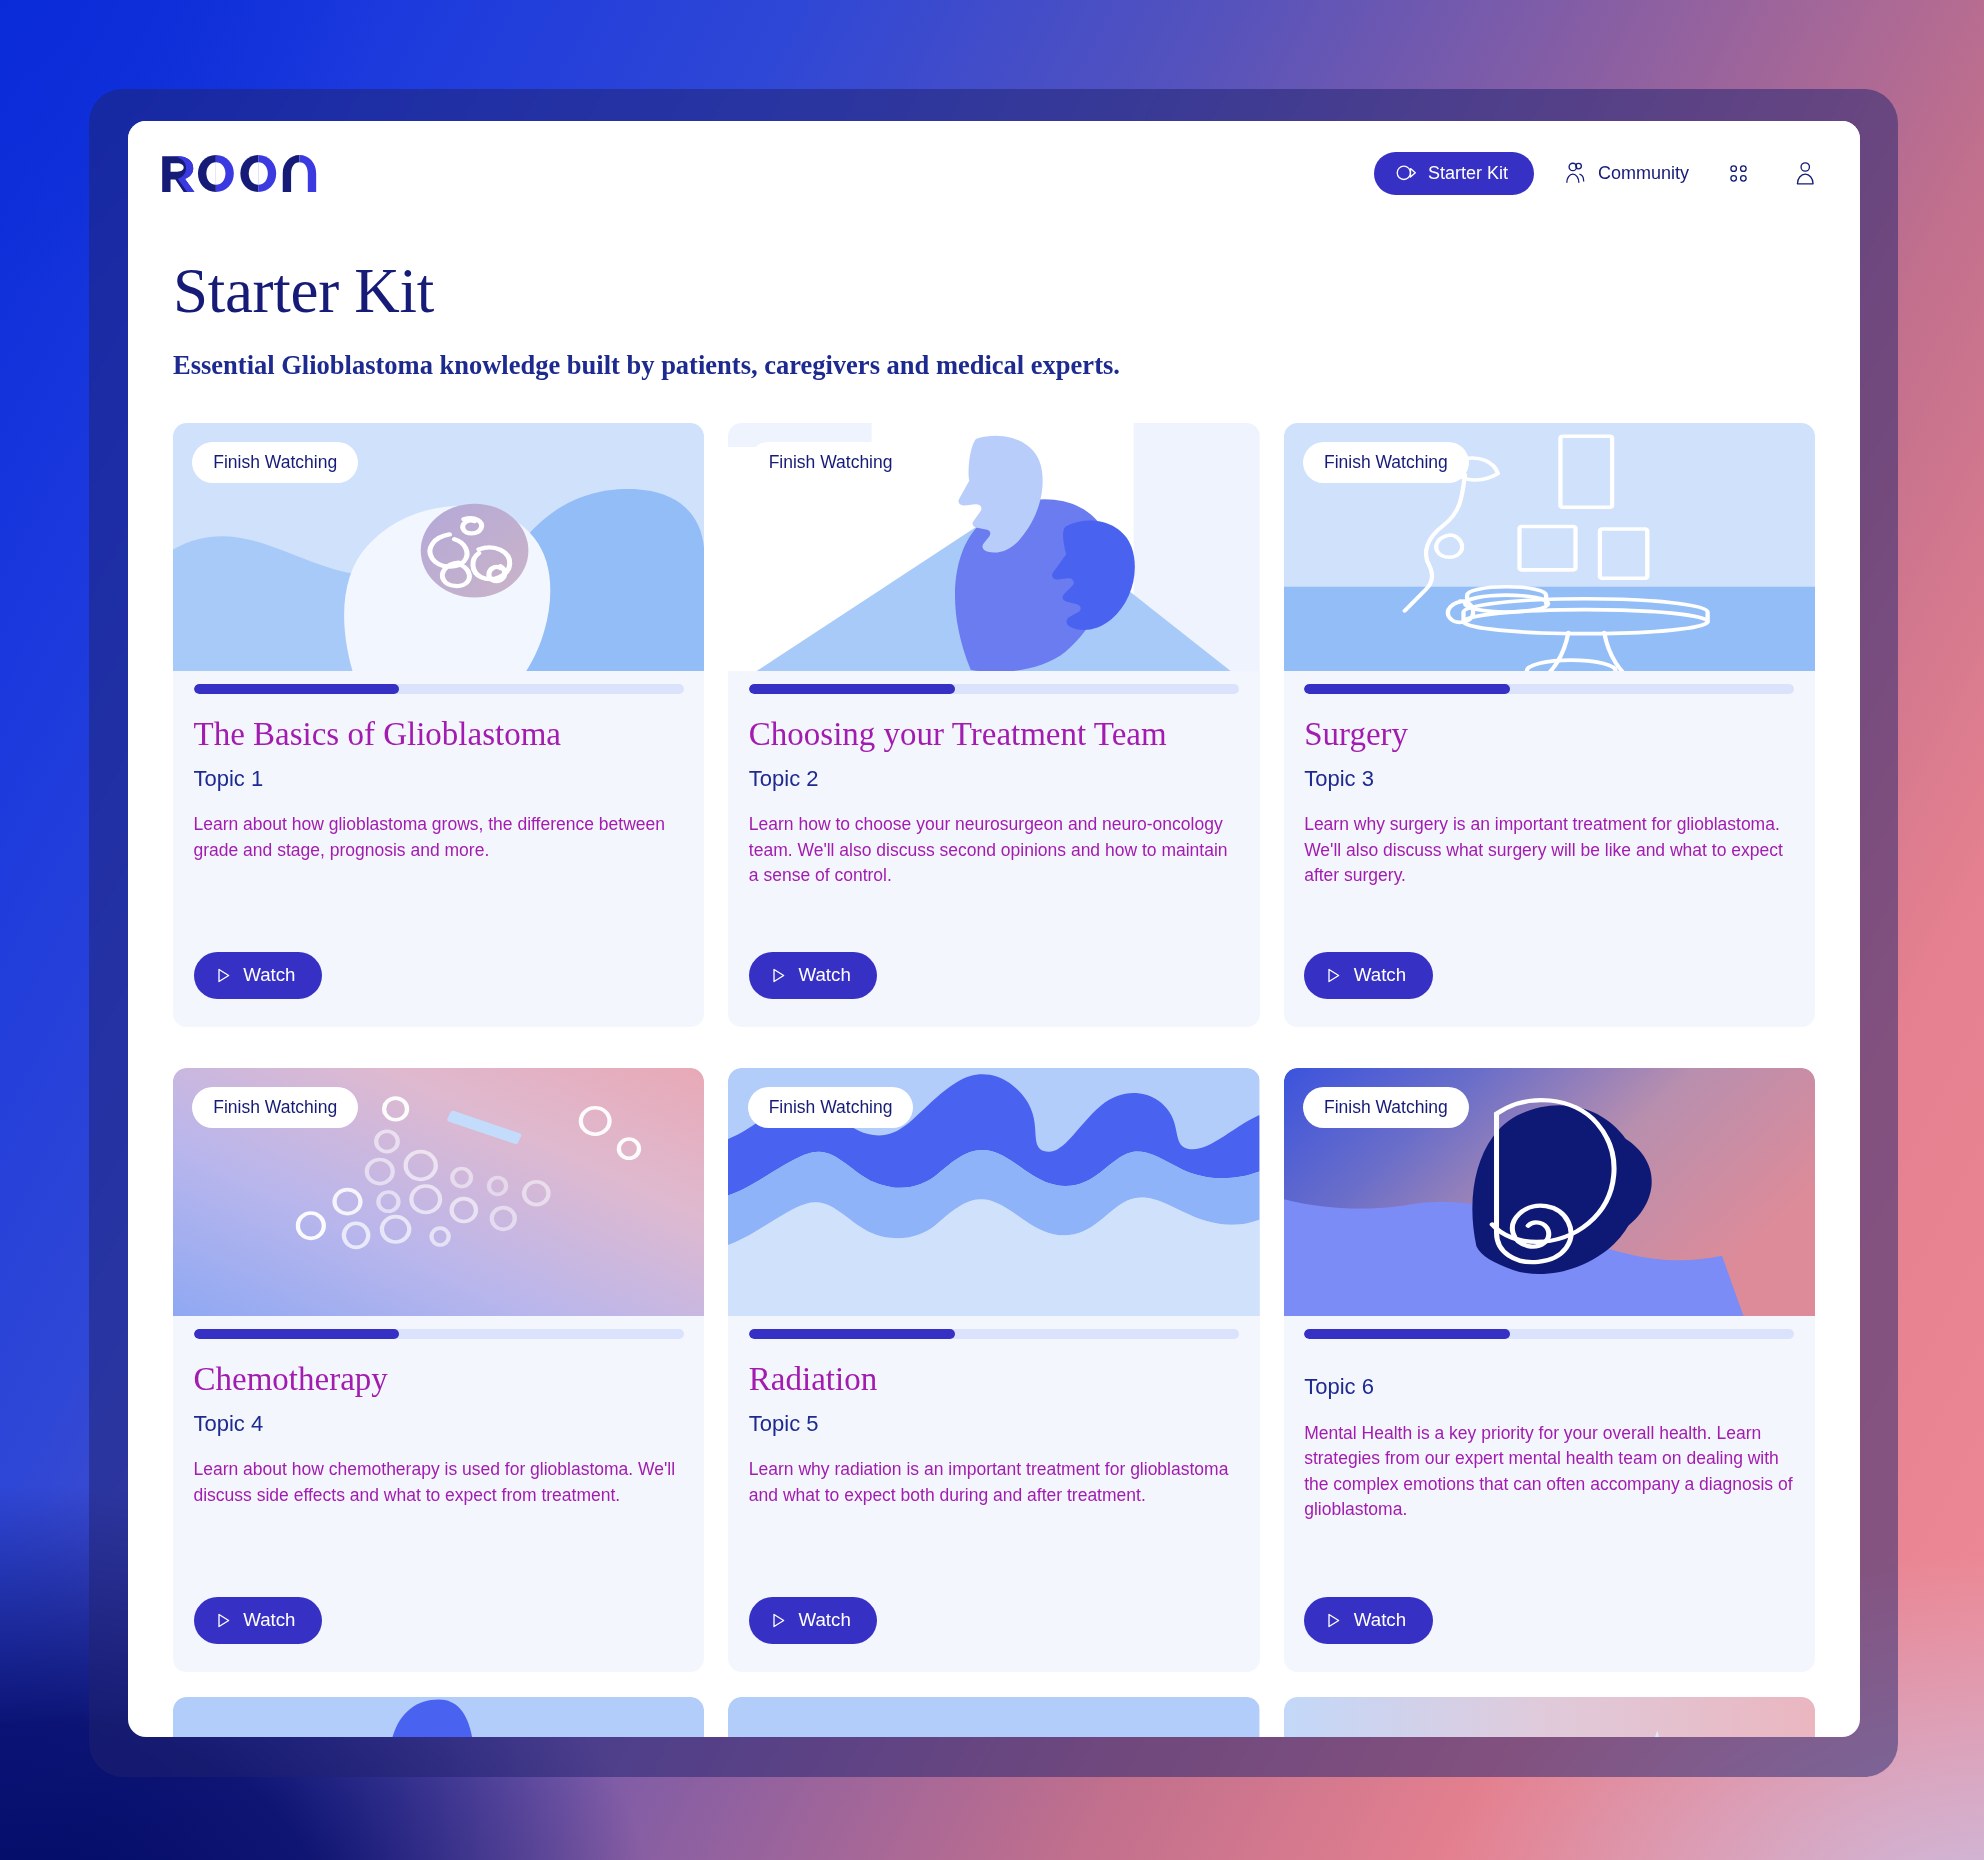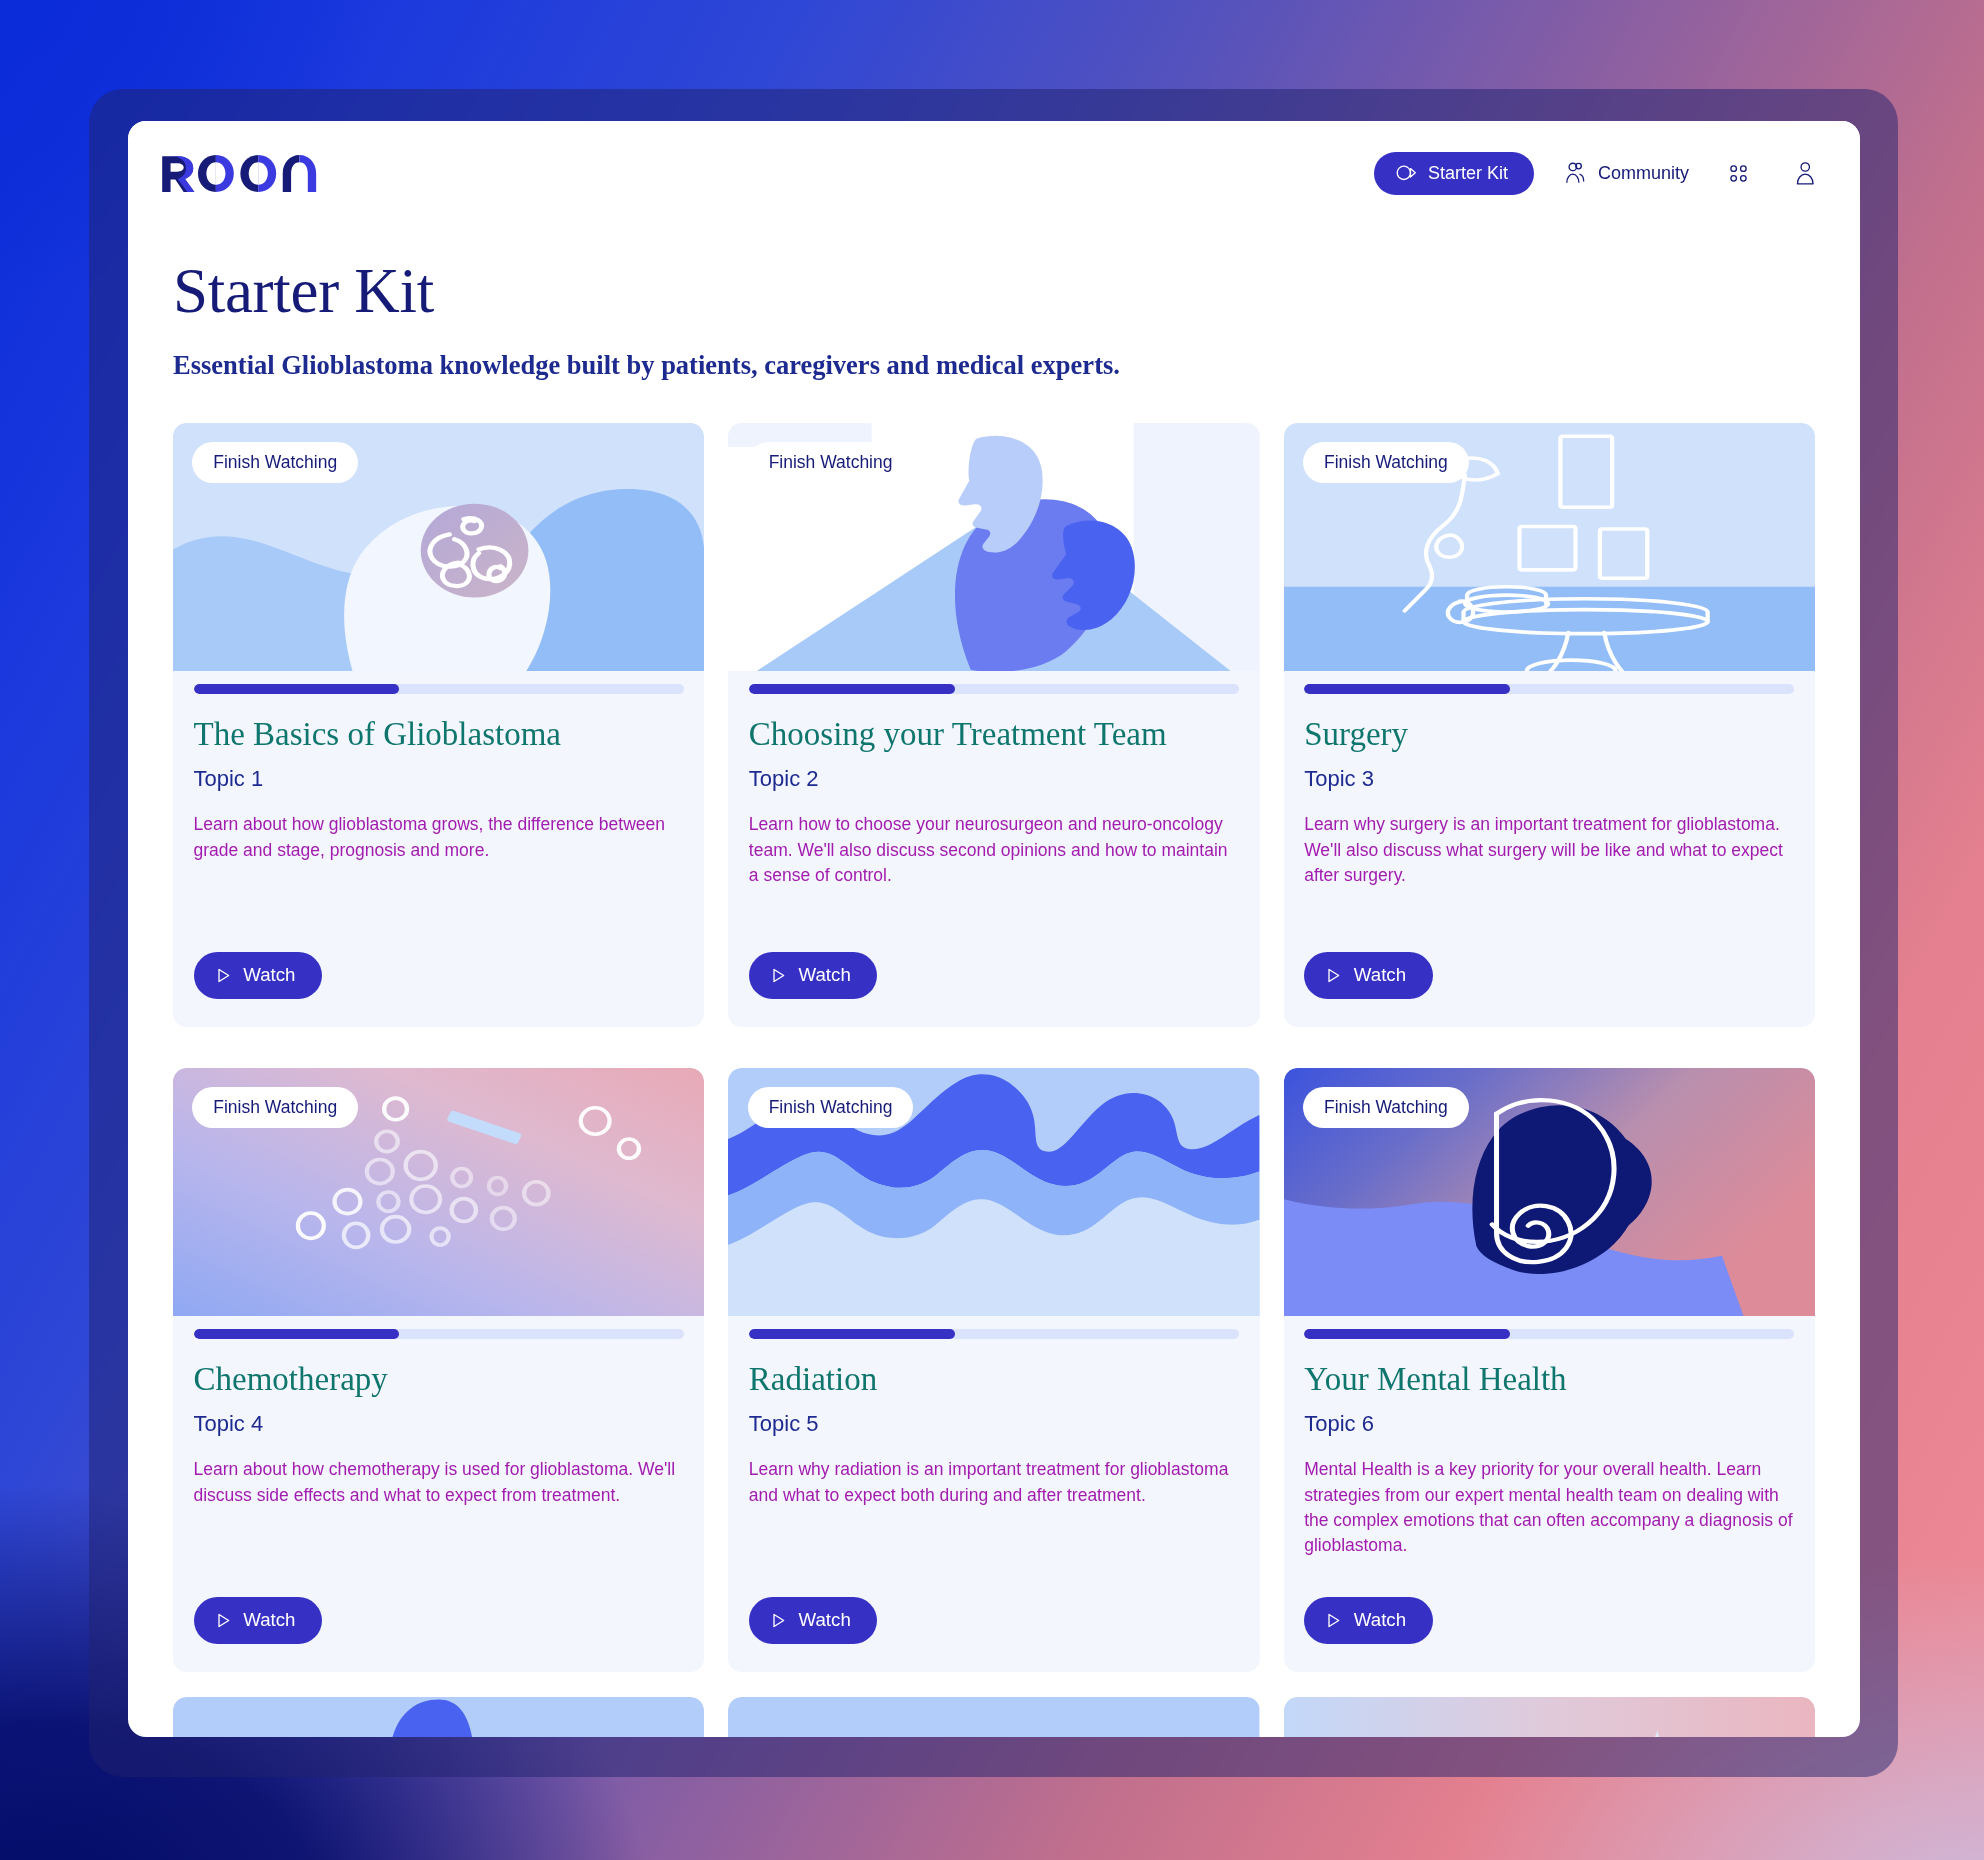--- a/index.html
+++ b/index.html
@@ -210,21 +210,21 @@
   .card-body {
     padding: 22px 20.5px 0 20.5px;
     flex: 1;
     display: flex;
     flex-direction: column;
   }
   .card-title {
     font-family: "Liberation Serif", serif;
     font-size: 33px;
     line-height: 1.1;
-    color: #0f766e;
+    color: #a21caf;
     font-weight: 400;
   }
   .card-topic {
     margin-top: 13.3px;
     font-size: 22px;
     color: #1d2a8f;
   }
   .card-desc {
     margin-top: 20.5px;
     font-size: 17.5px;
@@ -587,21 +587,20 @@
             </g>
           </svg>
           <span class="finish-badge">Finish Watching</span>
         </div>
         <div class="progress-wrap">
           <div class="progress-track">
             <div class="progress-fill" style="width:42%"></div>
           </div>
         </div>
         <div class="card-body">
-          <h2 class="card-title">Your Mental Health</h2>
           <div class="card-topic">Topic 6</div>
           <p class="card-desc">Mental Health is a key priority for your overall health. Learn strategies from our expert mental health team on dealing with the complex emotions that can often accompany a diagnosis of glioblastoma.</p>
           <div class="card-footer">
             <button class="watch-btn">
               <span>
                 <svg width="15.7" height="17" viewBox="0 0 26 28" fill="none" stroke="#ffffff" stroke-width="2.2" stroke-linejoin="round">
                     <path d="M5 4 L21 14 L5 24 Z"></path>
                   </svg>
               </span>
               <span>Watch</span>

